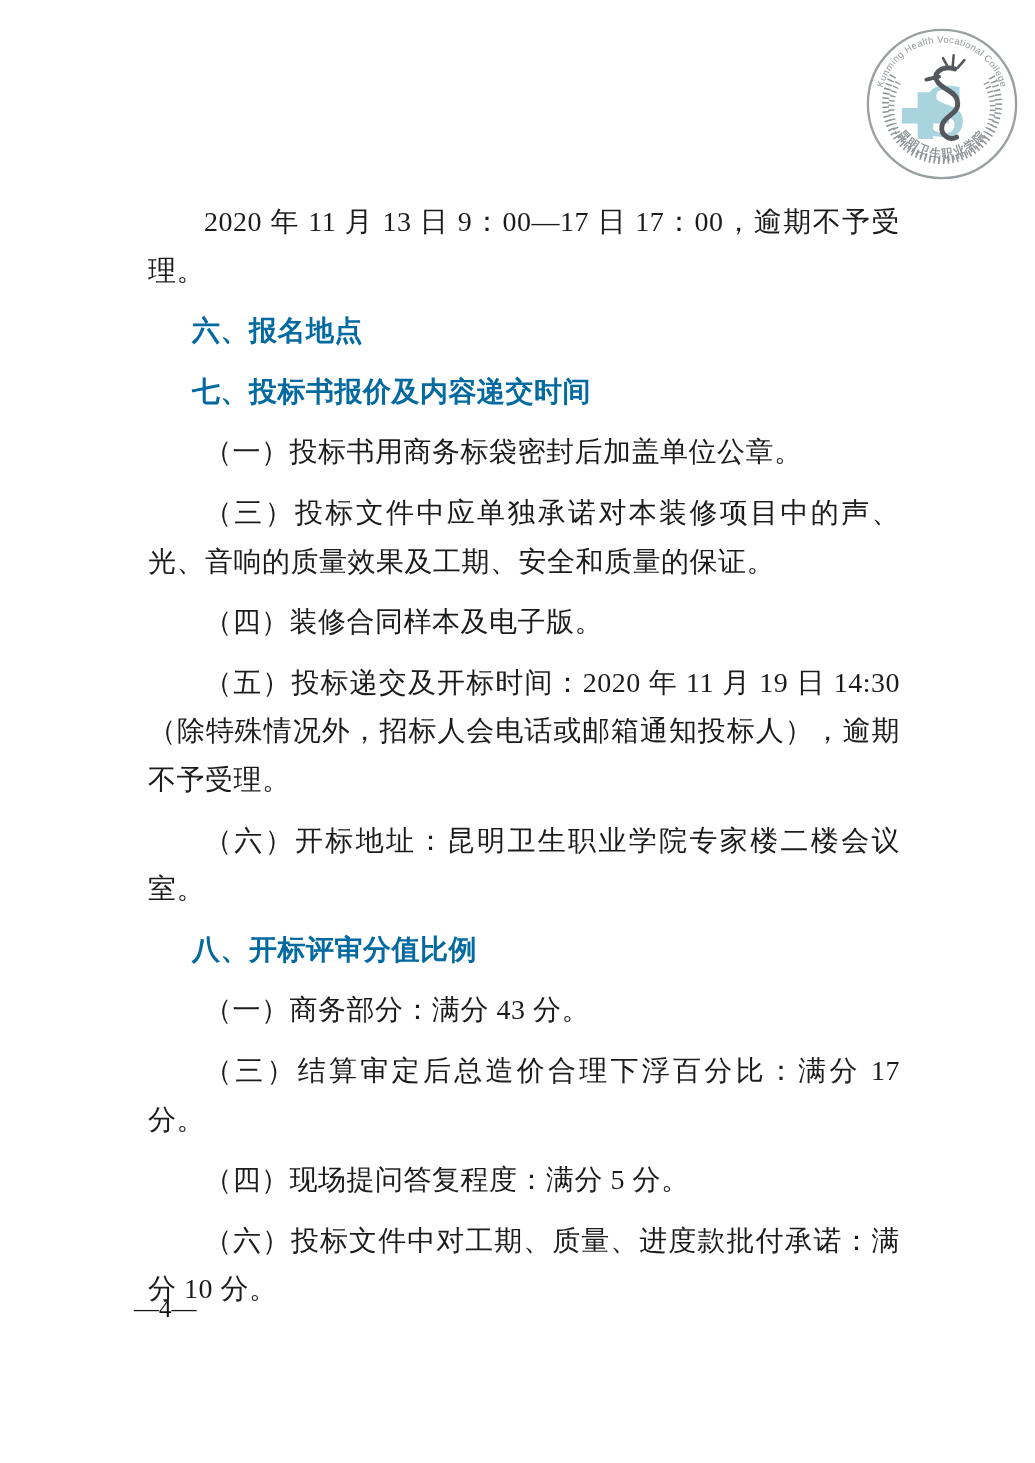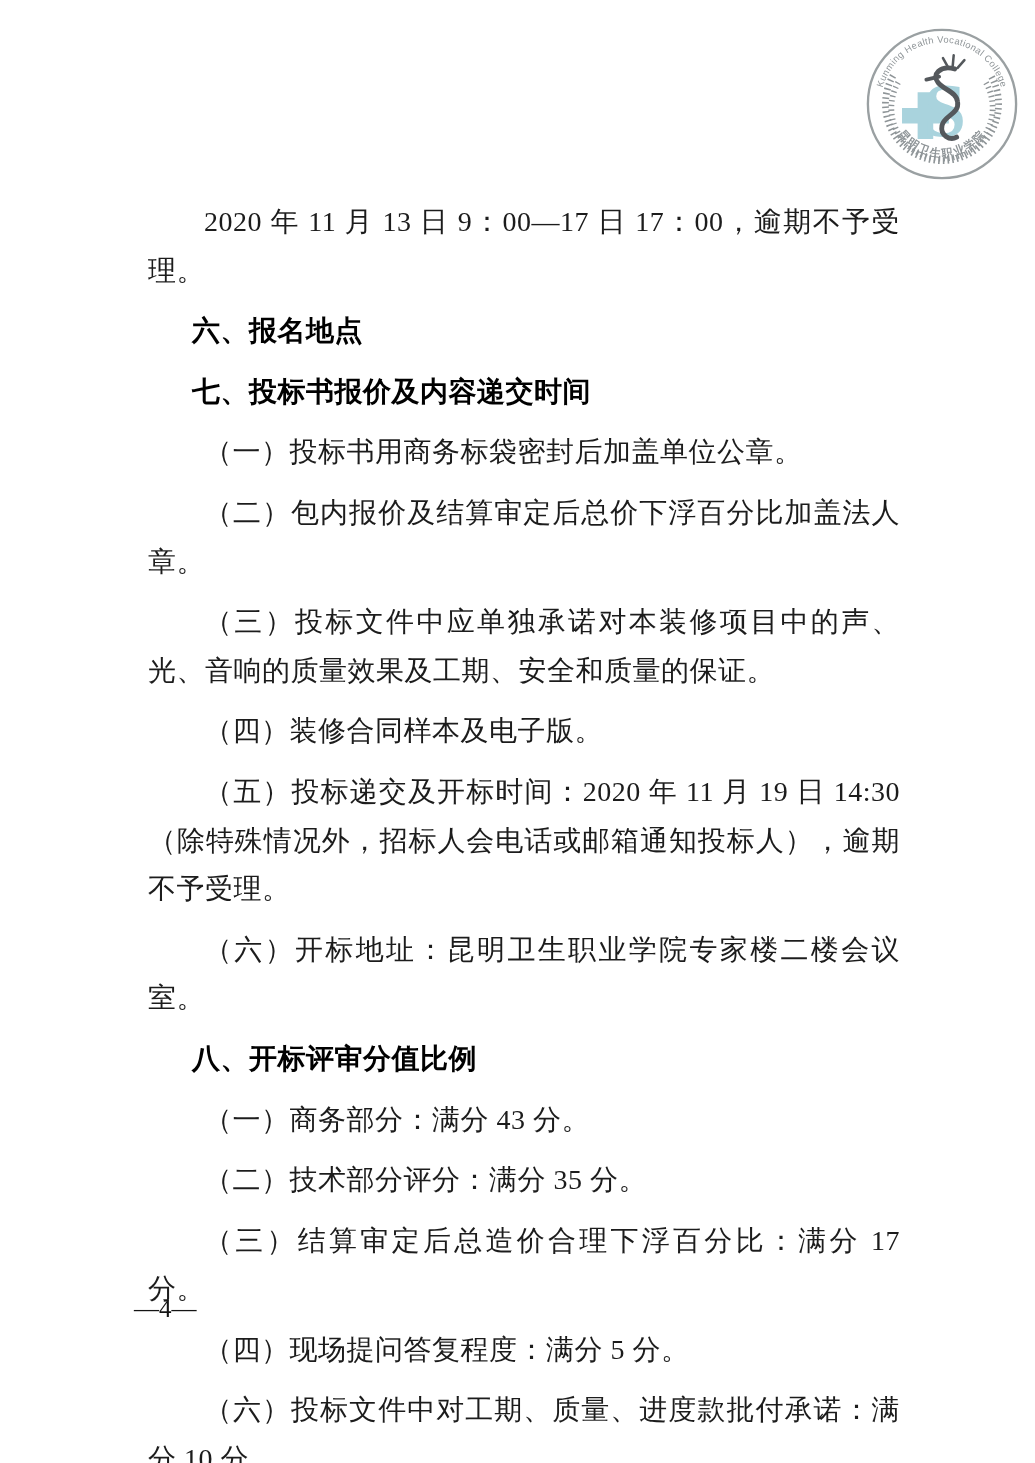--- a/index.html
+++ b/index.html
@@ -21,21 +21,21 @@
     color:#1c1c1c;
     text-align:justify;
     text-justify:inter-ideograph;
     letter-spacing:0.5px;
   }
   .content p.body{ text-indent:56px; }
   .content p.heading{
     font-family:"Liberation Sans","DejaVu Sans",sans-serif;
     font-weight:700;
     font-size:28px;
-    color:#000000;
+    color:#0369a1;
     margin-left:56px;
     text-align:left;
   }
   .footer{
     position:absolute;
     left:134px;top:1296px;
     font-size:25px;
     line-height:26px;
     color:#141414;
     font-family:"Liberation Serif","DejaVu Serif",serif;
@@ -81,28 +81,26 @@
       <path d="M77,52 L64,55" stroke-width="4"></path>
       <path d="M86,42 l-5,-9 M91,41 l1,-11 M96,43 l7,-8" stroke-width="2.6"></path>
     </g>
   </svg>
 
   <div class="content">
     <p class="body">2020 年 11 月 13 日 9：00—17 日 17：00，逾期不予受理。</p>
     <p class="heading">六、报名地点</p>
     <p class="heading">七、投标书报价及内容递交时间</p>
     <p class="body">（一）投标书用商务标袋密封后加盖单位公章。</p>
-    <p class="body">（二）包内报价及结算审定后总价下浮百分比加盖法人章。</p>
     <p class="body">（三）投标文件中应单独承诺对本装修项目中的声、光、音响的质量效果及工期、安全和质量的保证。</p>
     <p class="body">（四）装修合同样本及电子版。</p>
     <p class="body">（五）投标递交及开标时间：2020 年 11 月 19 日 14:30（除特殊情况外，招标人会电话或邮箱通知投标人），逾期不予受理。</p>
     <p class="body">（六）开标地址：昆明卫生职业学院专家楼二楼会议室。</p>
     <p class="heading">八、开标评审分值比例</p>
     <p class="body">（一）商务部分：满分 43 分。</p>
-    <p class="body">（二）技术部分评分：满分 35 分。</p>
     <p class="body">（三）结算审定后总造价合理下浮百分比：满分 17 分。</p>
     <p class="body">（四）现场提问答复程度：满分 5 分。</p>
     <p class="body">（六）投标文件中对工期、质量、进度款批付承诺：满分 10 分。</p>
   </div>
 
   <div class="footer">—4—</div>
 
 </div>
 
 </body></html>

